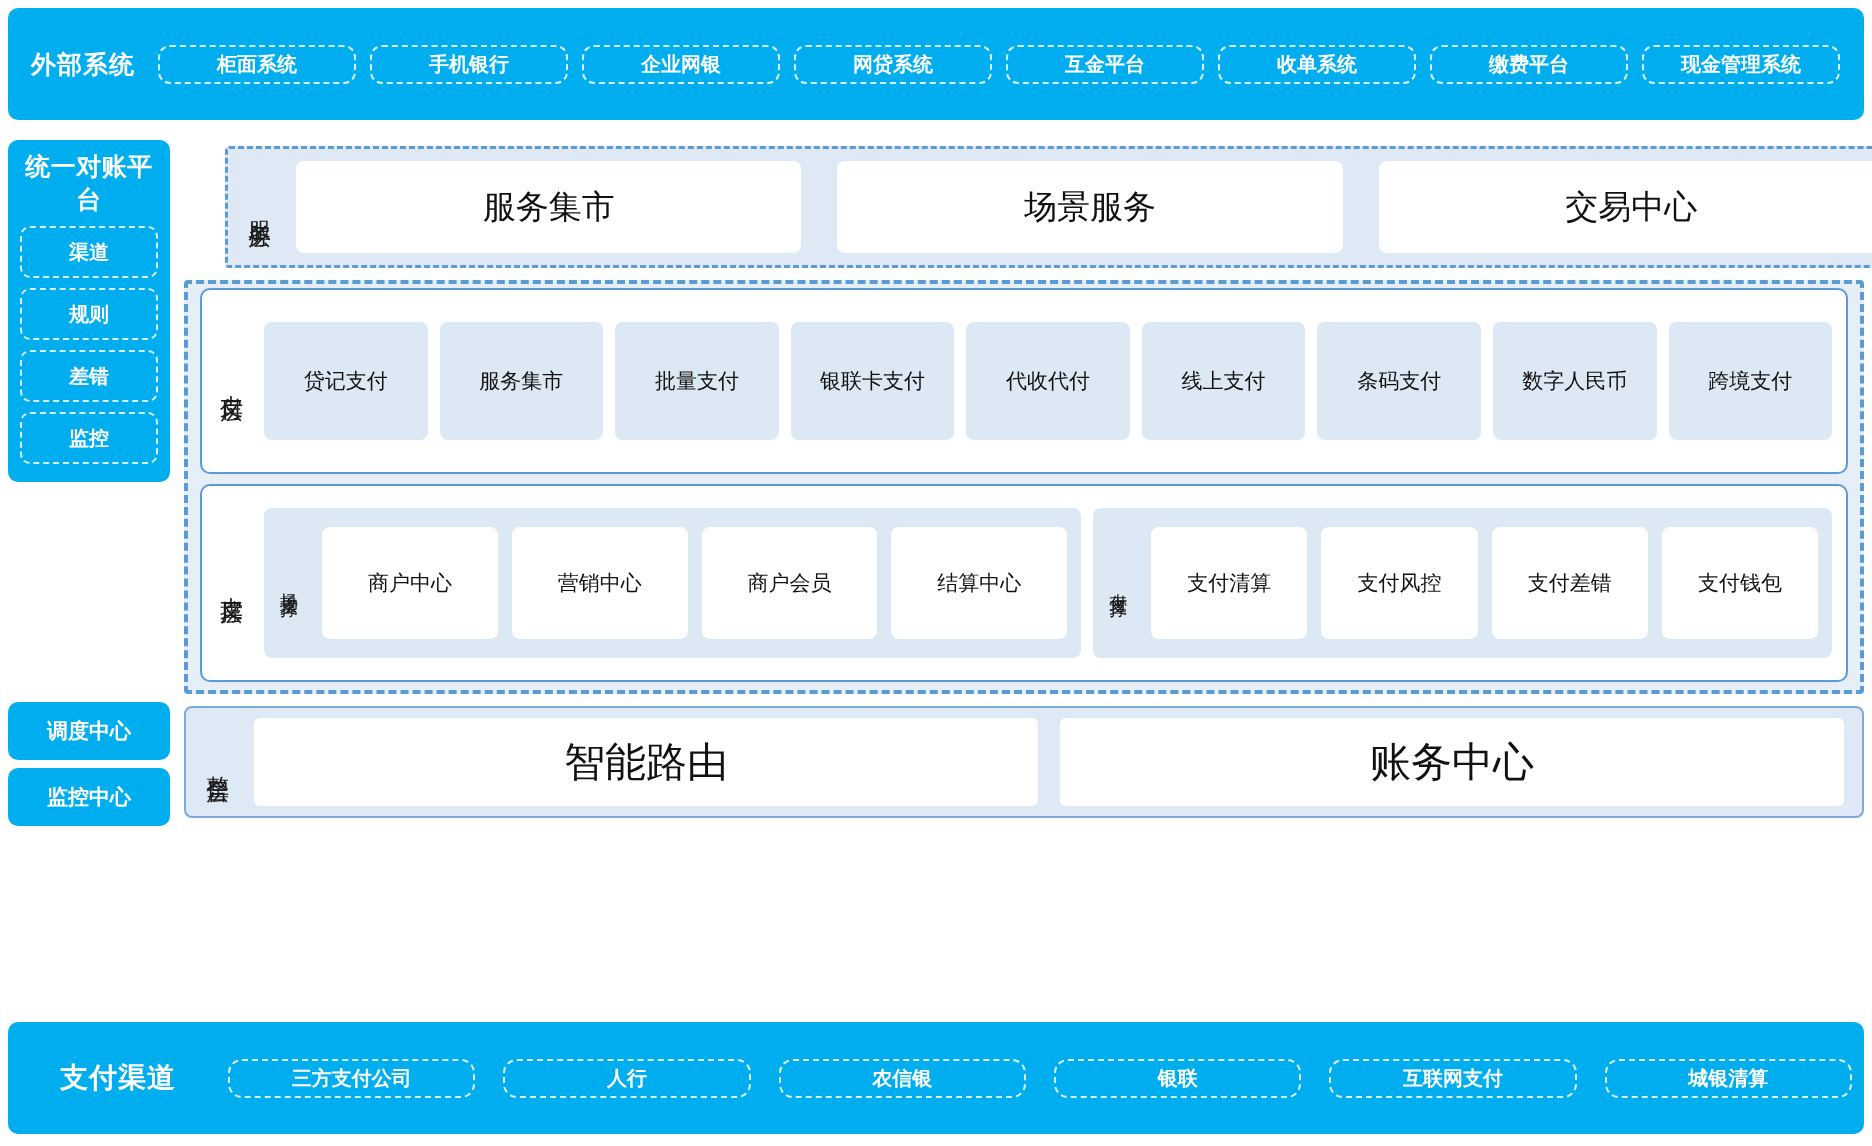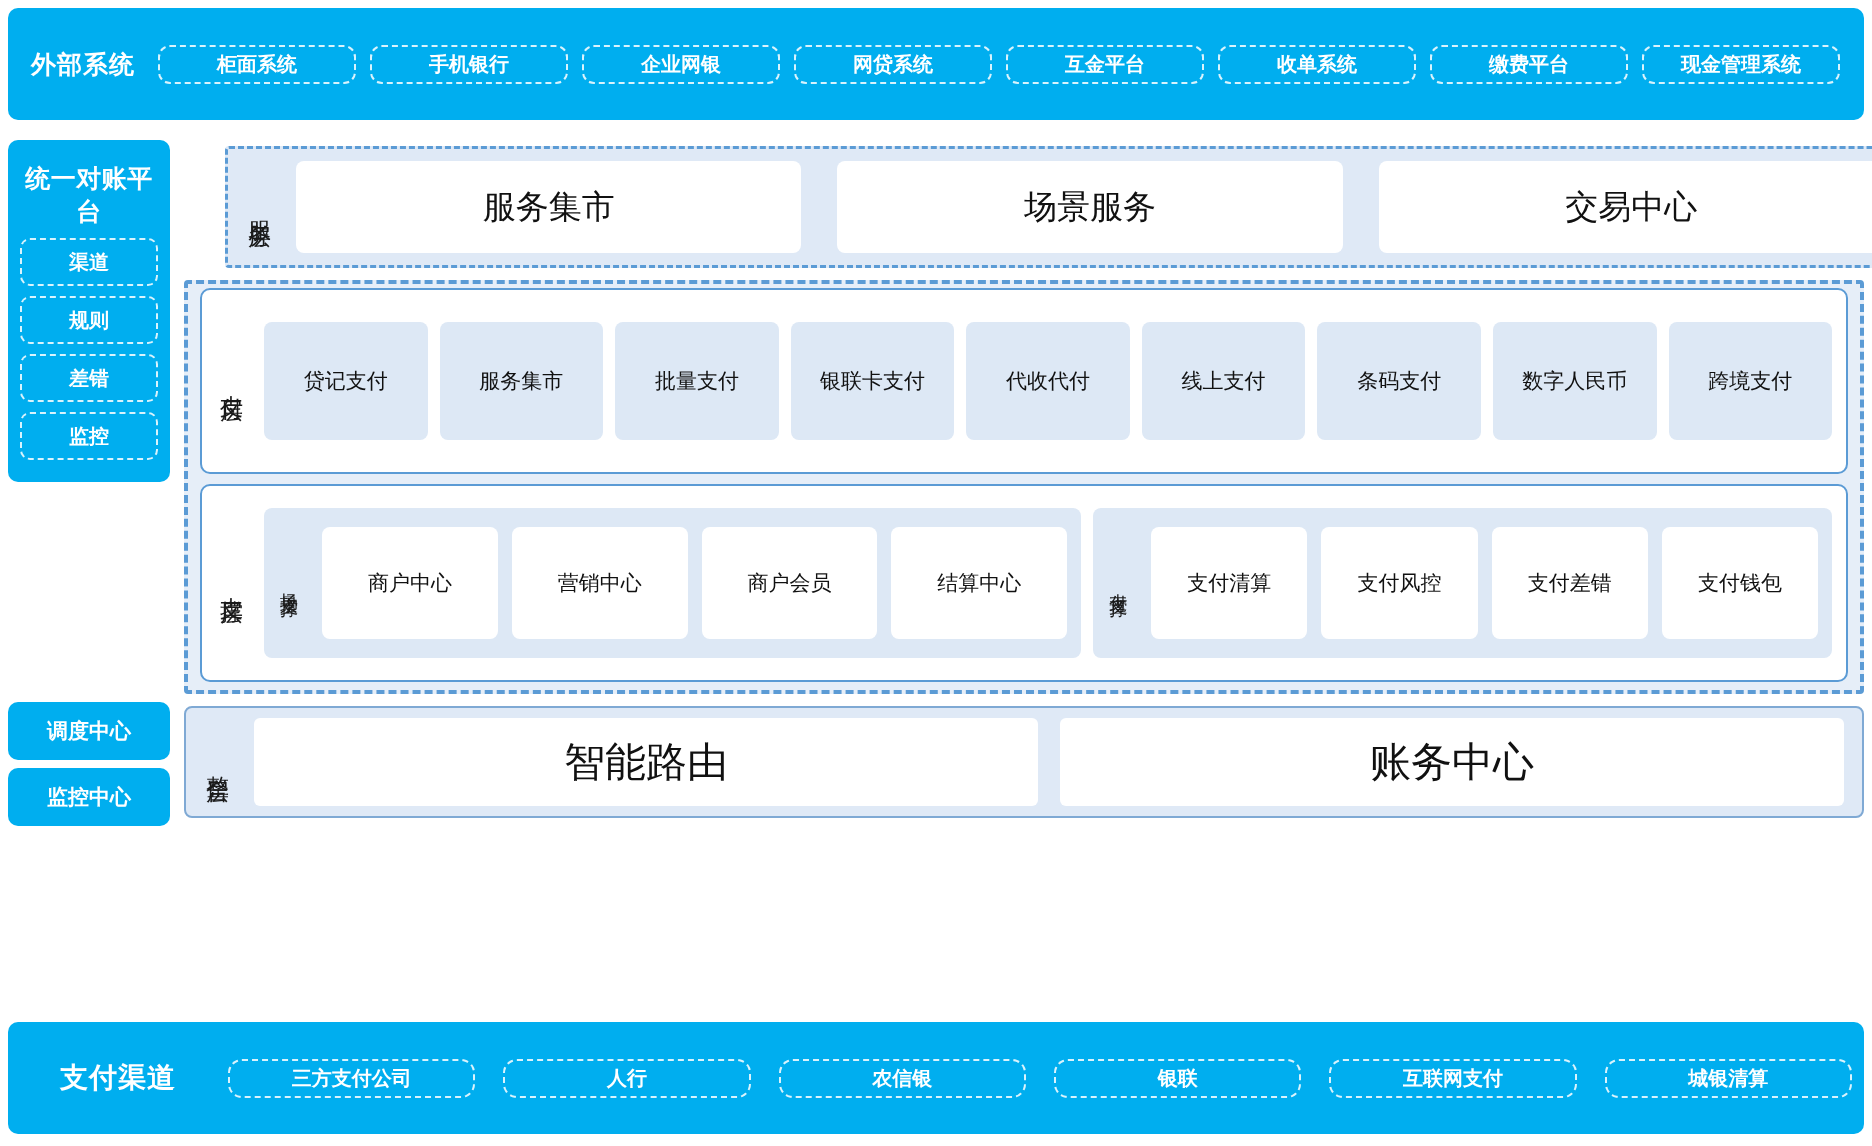--- a/index.html
+++ b/index.html
@@ -63,21 +63,21 @@
   #channel-band .band-title { width: 220px; font-size: 28px; }
   #channel-band .band-items { gap: 28px; }
   #channel-band .dash-chip { font-size: 20px; border-radius: 14px; }
 
   
   .side-card {
     position: absolute;
     background: #00AEEF;
     border-radius: 10px;
     color: #fff;
-    padding: 22px 12px;
+    padding: 10px 12px;
     display: flex;
     flex-direction: column;
     align-items: stretch;
   }
   .side-card .side-title {
     font-size: 25px; font-weight: bold; text-align: center;
     margin-bottom: 10px; letter-spacing: .5px;
   }
   .side-sub {
     border: 2px dashed rgba(255,255,255,.85);

